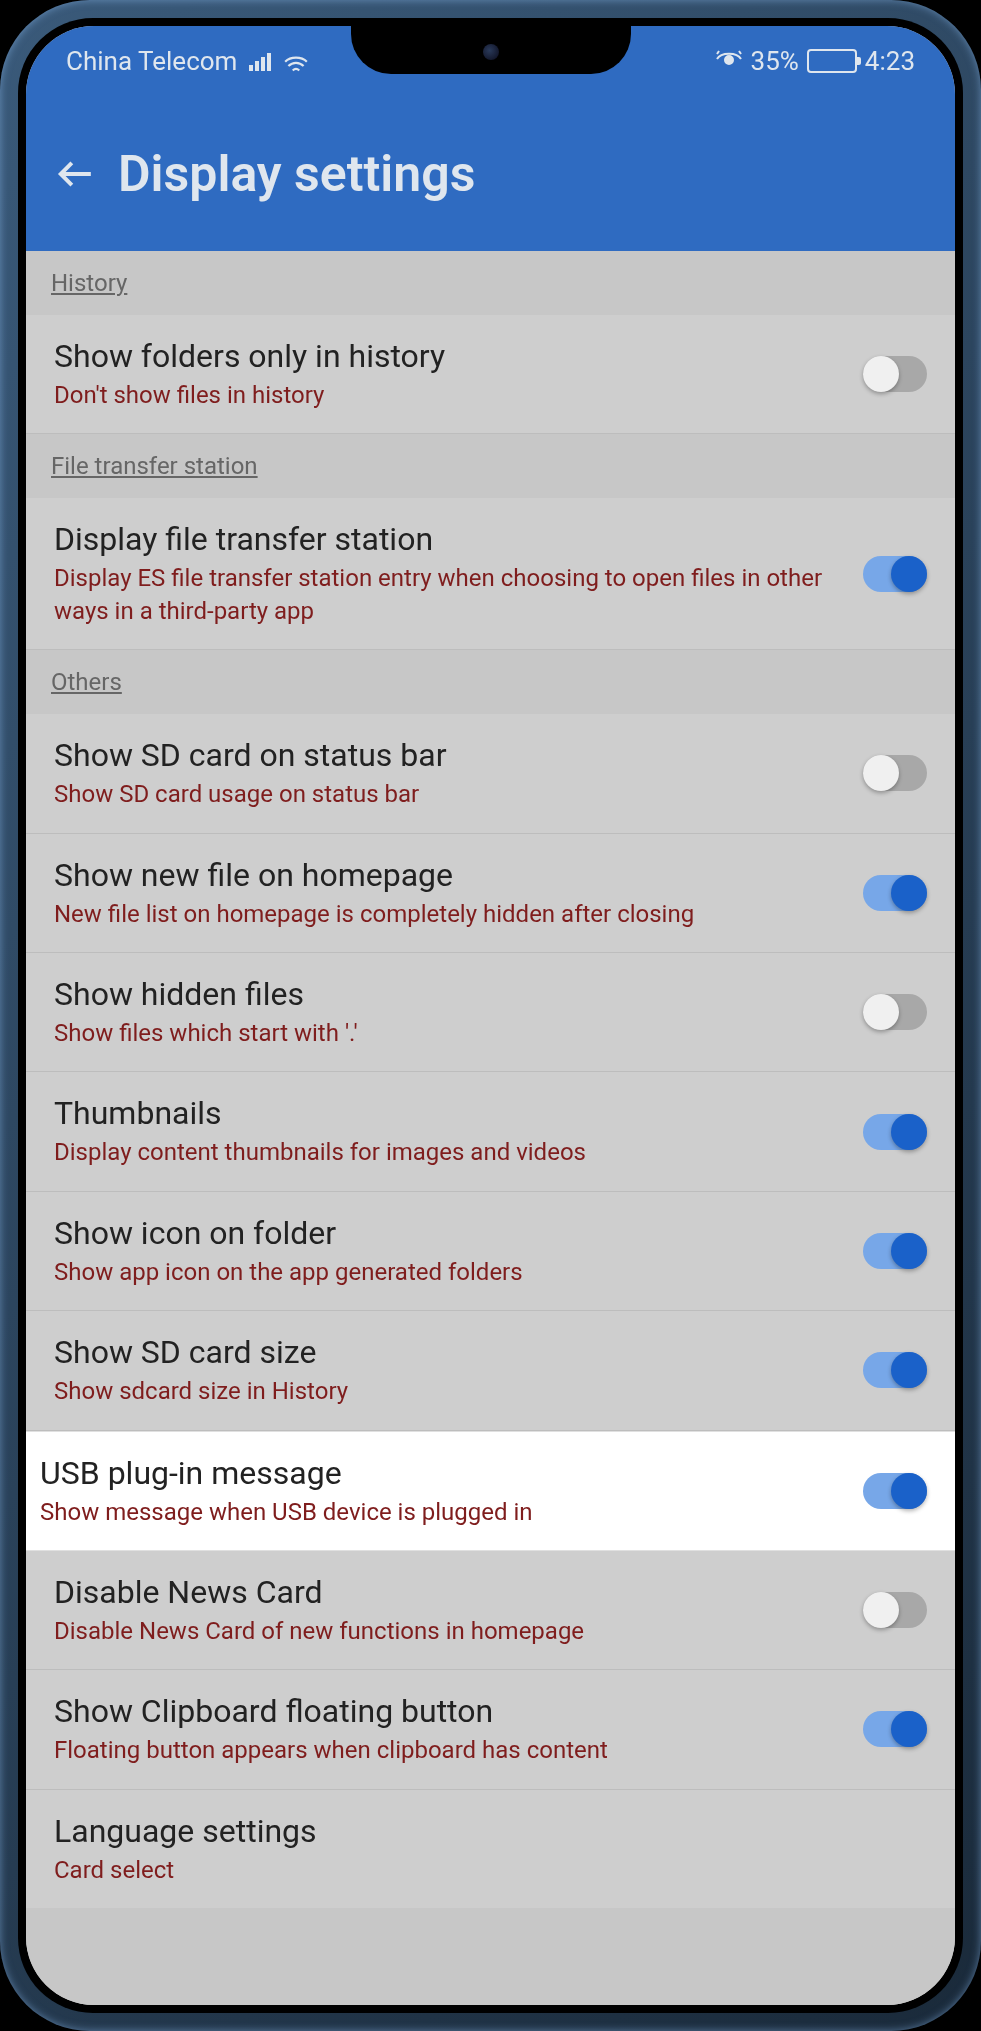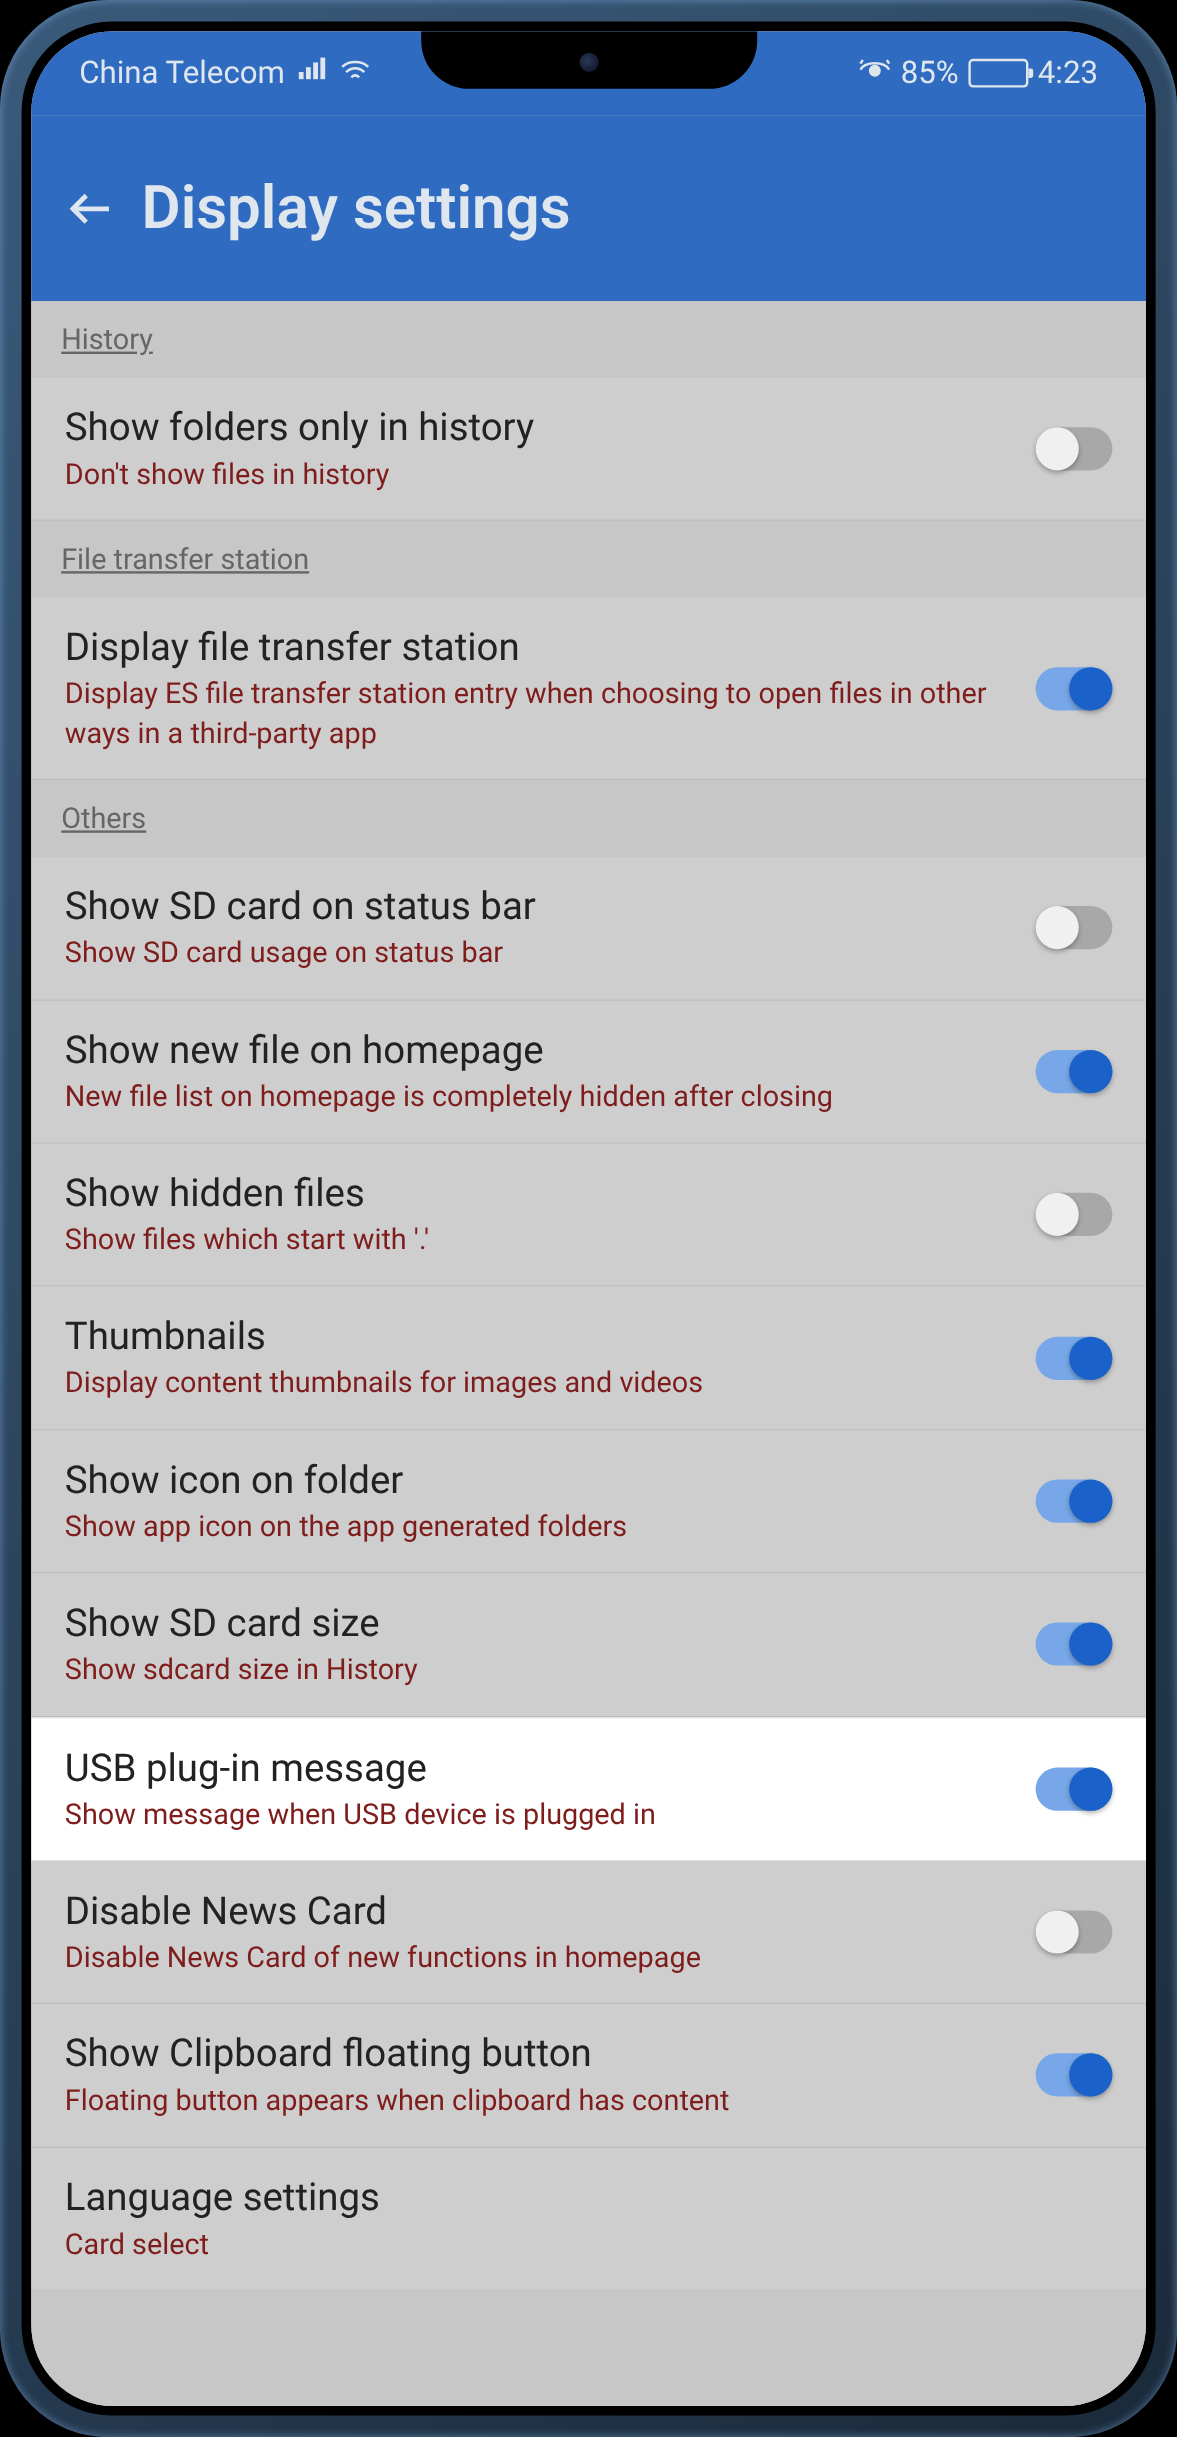--- a/index.html
+++ b/index.html
@@ -63,21 +63,21 @@
     height: 70px;
     background: #2f6bc1;
     display: flex;
     justify-content: space-between;
     align-items: center;
     padding: 0 40px;
     color: #dfe6ee;
     font-size: 26px;
     position: relative;
   }
-  .status-left { display: flex; align-items: flex-start; gap: 12px; }
+  .status-left { display: flex; align-items: center; gap: 12px; }
   .status-right { display: flex; align-items: center; gap: 8px; }
   .signal-icon { display: inline-flex; align-items: flex-end; gap: 2px; height: 20px; }
   .signal-icon span { width: 4px; background: #dfe6ee; }
   .signal-icon span:nth-child(1){height:6px;}
   .signal-icon span:nth-child(2){height:10px;}
   .signal-icon span:nth-child(3){height:14px;}
   .signal-icon span:nth-child(4){height:18px;}
   .wifi-icon { width: 26px; height: 20px; position: relative; }
   .wifi-icon svg { width: 100%; height: 100%; }
   .eye-icon svg { width: 28px; height: 22px; }
@@ -129,20 +129,21 @@
     display: flex;
     align-items: center;
     justify-content: space-between;
     border-bottom: 1px solid #bdbdbd;
     gap: 20px;
   }
   .row.highlight {
     background: #ffffff;
     border-top: 1px solid #e0e0e0;
     border-bottom: 1px solid #e0e0e0;
+    padding-left: 14px;
   }
   .row-text { flex: 1; }
   .row-title {
     font-size: 32px;
     color: #222;
     margin-bottom: 4px;
   }
   .row-sub {
     font-size: 24px;
     color: #7f1d1d;
@@ -207,21 +208,21 @@
         </div>
         <div class="status-right">
           <span class="eye-icon">
             <svg viewBox="0 0 28 22" fill="none" stroke="#dfe6ee" stroke-width="2">
               <path d="M2 11 C6 4 22 4 26 11"></path>
               <circle cx="14" cy="12" r="4" fill="#dfe6ee"></circle>
               <line x1="4" y1="3" x2="2" y2="6"></line>
               <line x1="24" y1="3" x2="26" y2="6"></line>
             </svg>
           </span>
-          <span>85%</span>
+          <span>35%</span>
           <span class="battery-icon"><span class="battery-fill"></span></span>
           <span>4:23</span>
         </div>
       </div>
 
       <div class="app-bar">
         <div class="back-arrow">
           <svg viewBox="0 0 24 24" fill="none" stroke="#dfe6ee" stroke-width="2.5">
             <line x1="22" y1="12" x2="3" y2="12"></line>
             <polyline points="10,5 3,12 10,19"></polyline>

